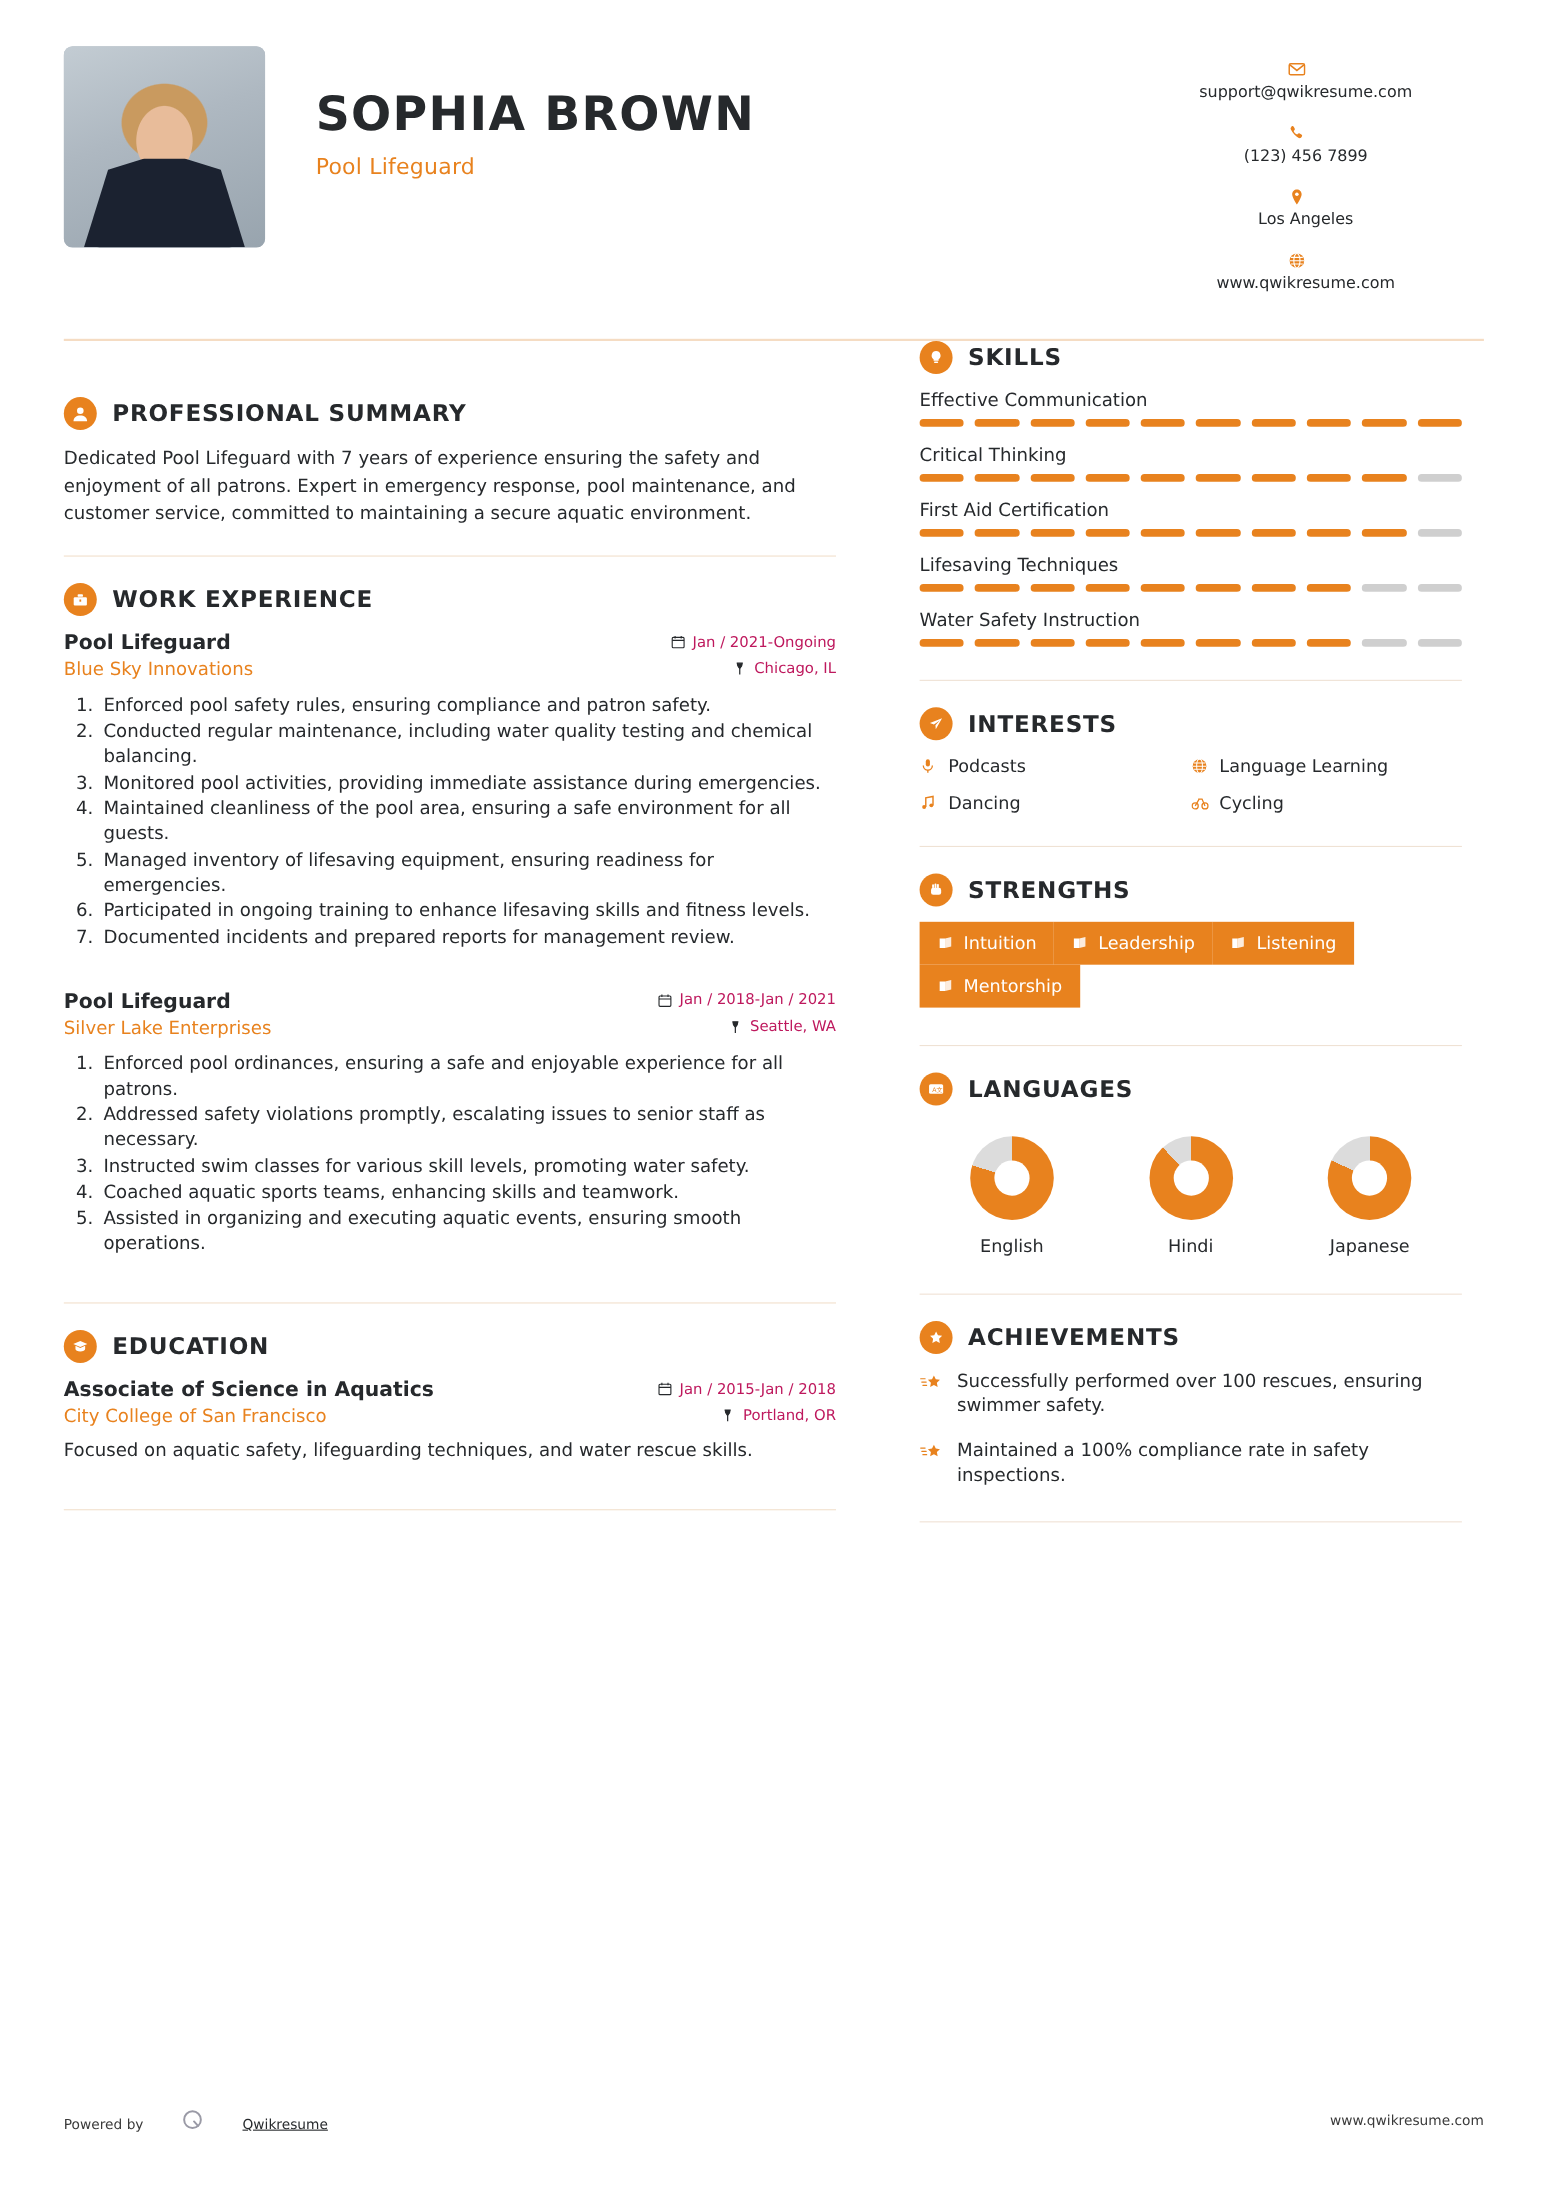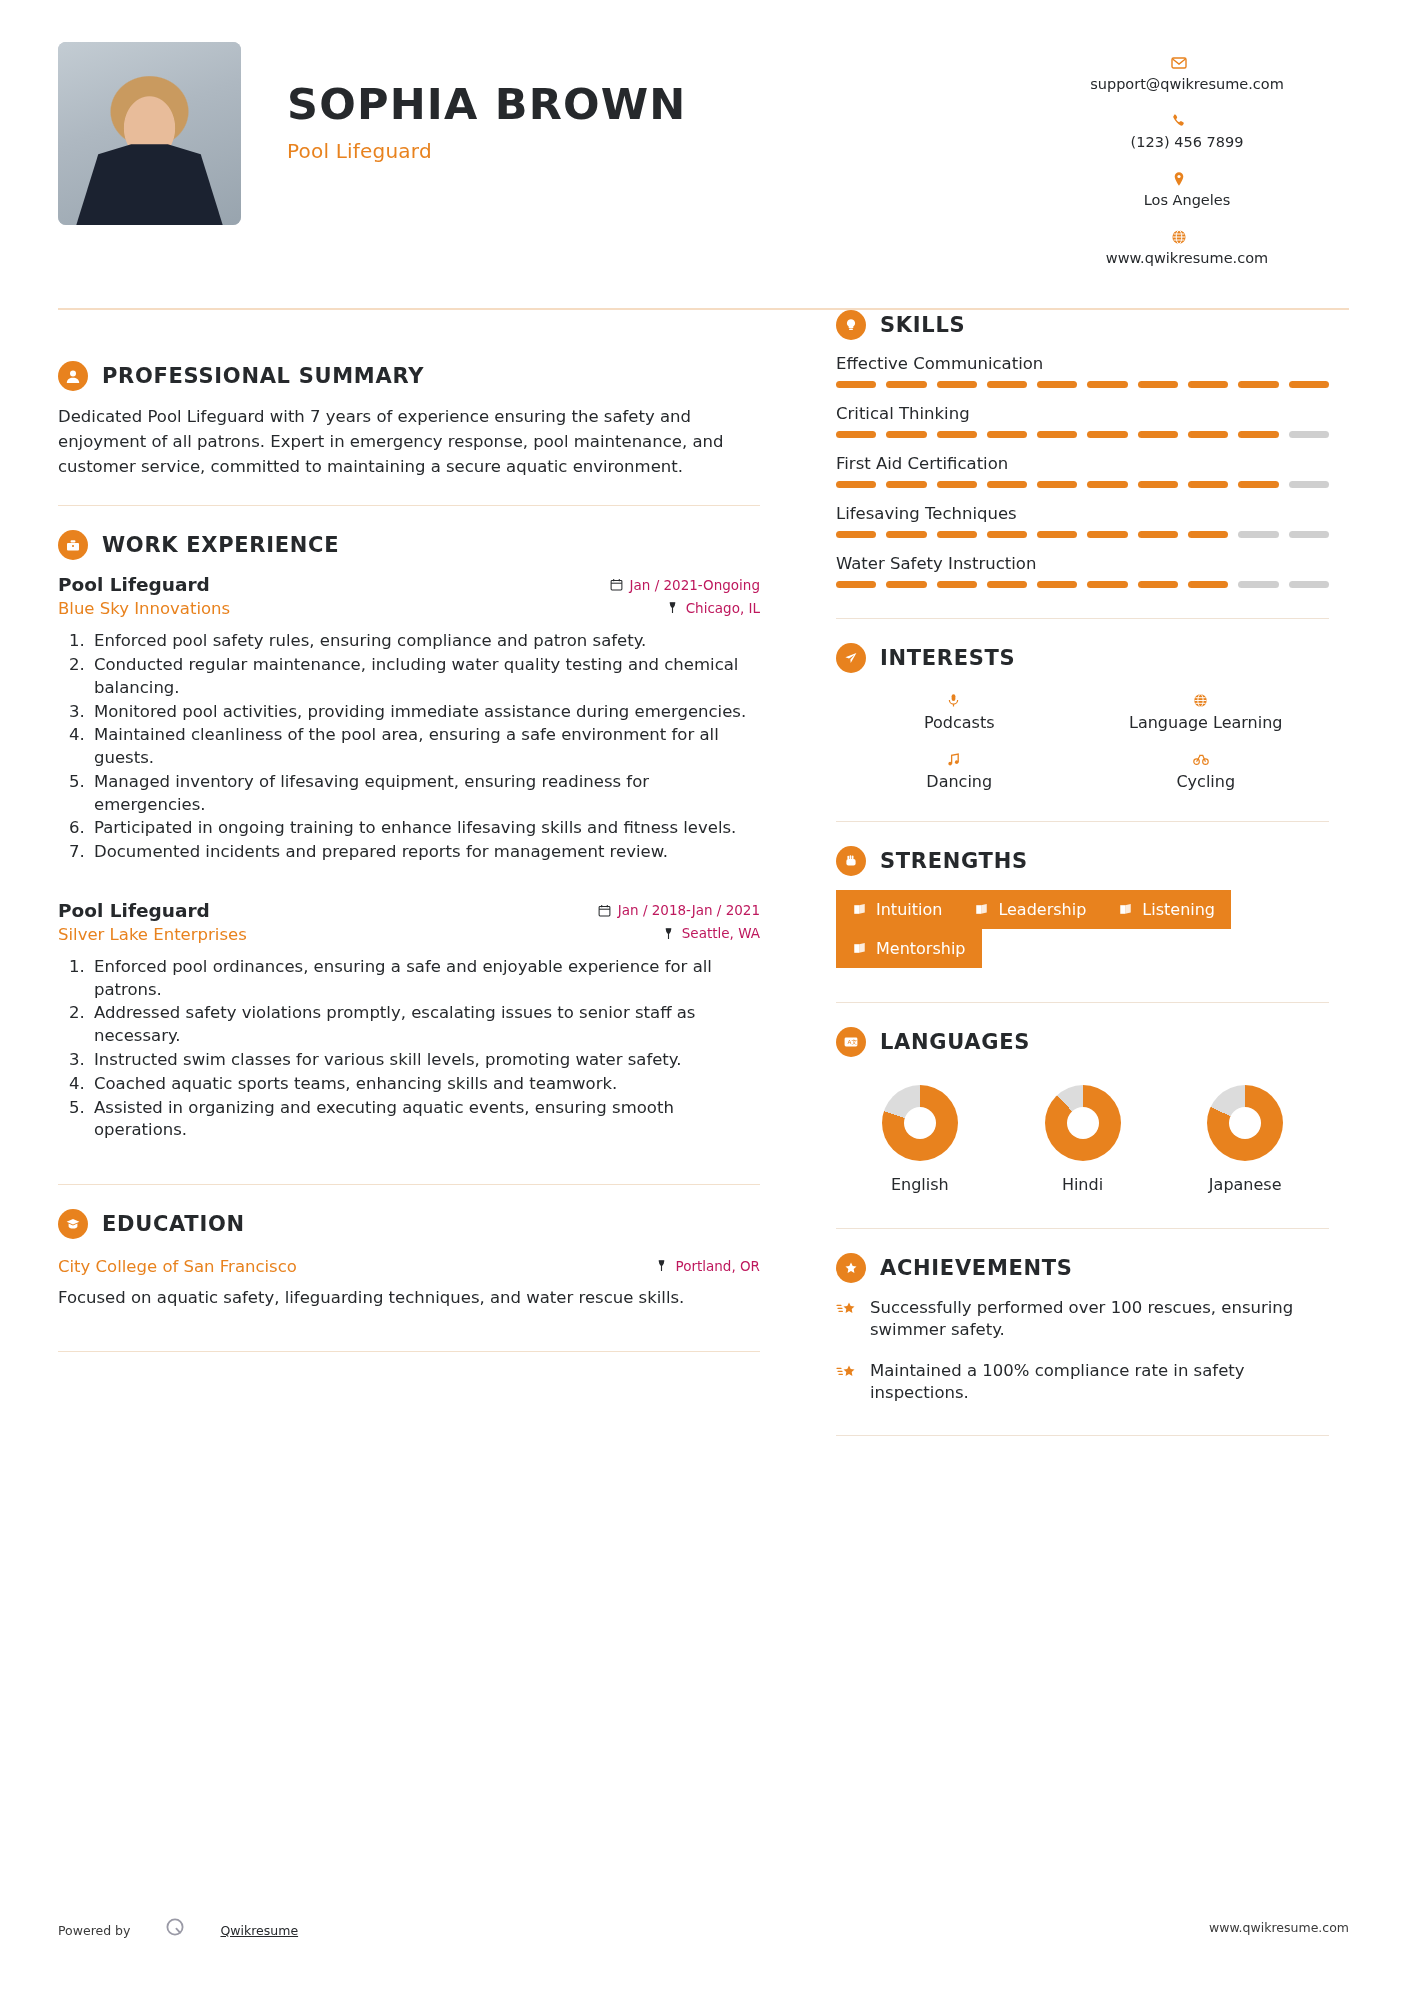--- a/index.html
+++ b/index.html
@@ -206,21 +206,20 @@
   .interests {
     display: flex;
     flex-wrap: wrap;
   }
   .interest {
     width: 50%;
     display: flex;
     align-items: center;
     margin-bottom: 14px;
     font-size: 16px;
-    flex-direction: column;
   }
   .interest .ii {
     width: 26px;
     flex: 0 0 26px;
     color: #e8821e;
     display: flex;
     align-items: center;
   }
 
   
@@ -475,20 +474,33 @@
           <span class="sec-icon">
             <svg width="18" height="18" viewBox="0 0 18 18">
                 <path d="M9 4 2.6 6.8 9 9.6l6.4-2.8z" fill="#fff"></path>
                 <path d="M4.6 8.4v3c0 1.2 2 2.2 4.4 2.2s4.4-1 4.4-2.2v-3L9 10.4z" fill="#fff"></path>
               </svg>
           </span>
           <span class="sec-title">EDUCATION</span>
         </div>
 
         <div class="entry">
+          <div class="entry-row">
+            <span class="entry-title" style="font-weight:600">Associate of Science in Aquatics</span>
+            <span class="entry-meta">
+              <span class="mi">
+                <svg width="13" height="13" viewBox="0 0 14 14">
+                    <rect x="1.2" y="2.6" width="11.6" height="10.2" rx="1" fill="none" stroke="#26292c" stroke-width="1.1"></rect>
+                    <path d="M1.2 5.6h11.6" stroke="#26292c" stroke-width="1.1"></path>
+                    <path d="M4 1.2v2.4M10 1.2v2.4" stroke="#26292c" stroke-width="1.1"></path>
+                  </svg>
+              </span>
+              <span>Jan / 2015-Jan / 2018</span>
+            </span>
+          </div>
           <div class="entry-row">
             <span class="entry-org">City College of San Francisco</span>
             <span class="entry-meta">
               <span class="mi">
                 <svg width="13" height="13" viewBox="0 0 14 14">
                     <path d="M7 13V7.4M4 2h6M4.6 2c0 2 .6 3.6 2.4 5.4C8.8 5.6 9.4 4 9.4 2z" stroke="#26292c" stroke-width="1.2" fill="#26292c"></path>
                   </svg>
               </span>
               <span>Portland, OR</span>
             </span>

